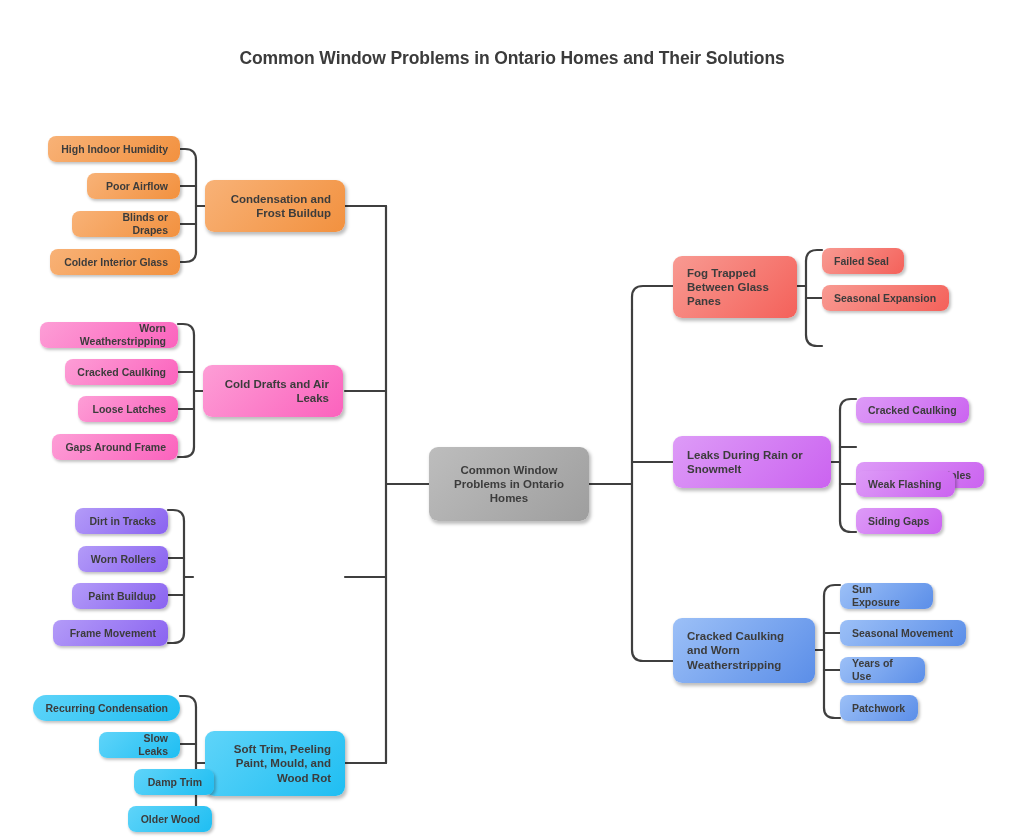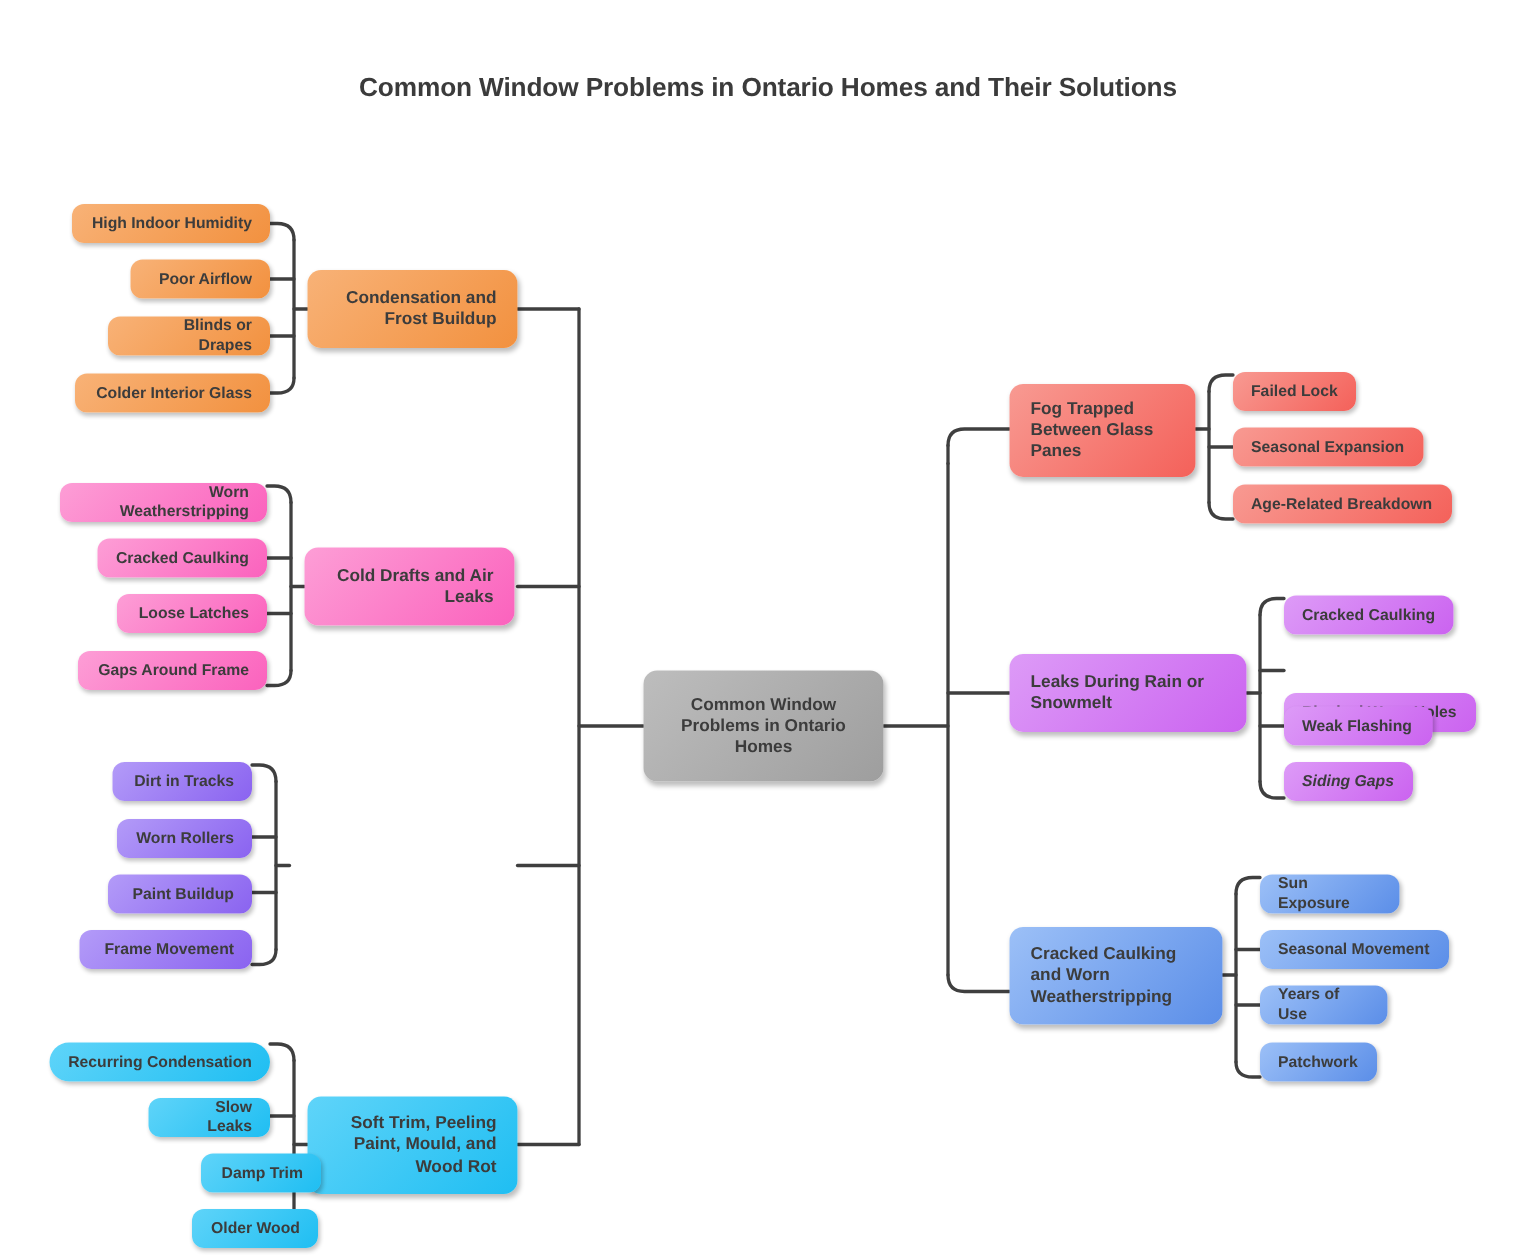--- a/index.html
+++ b/index.html
@@ -229,42 +229,39 @@
     <span>Damp Trim</span>
   </div>
   <div class="node leaf left c-cyan" style="left:96px; top:806px; width:84px; height:26px;margin-left:32px;">
     <span>Older Wood</span>
   </div>
 
   <div class="node branch right c-red" style="left:673px; top:256px; width:124px; height:62px;">
     <span>Fog Trapped Between Glass Panes</span>
   </div>
   <div class="node leaf right c-red" style="left:822px; top:248px; width:82px; height:26px;">
-    <span>Failed Lock</span>
+    <span>Failed Seal</span>
   </div>
   <div class="node leaf right c-red" style="left:822px; top:285px; width:127px; height:26px;">
     <span>Seasonal Expansion</span>
   </div>
-  <div class="node leaf right c-red" style="left:822px; top:323px; width:146px; height:26px;">
-    <span>Age-Related Breakdown</span>
-  </div>
 
   <div class="node branch right c-orchid" style="left:673px; top:436px; width:158px; height:52px;">
     <span>Leaks During Rain or Snowmelt</span>
   </div>
   <div class="node leaf right c-orchid" style="left:856px; top:397px; width:113px; height:26px;">
     <span>Cracked Caulking</span>
   </div>
   <div class="node leaf right c-orchid" style="left:856px; top:434px; width:128px; height:26px;margin-top:28px;">
     <span>Blocked Weep Holes</span>
   </div>
   <div class="node leaf right c-orchid" style="left:856px; top:471px; width:99px; height:26px;">
     <span>Weak Flashing</span>
   </div>
-  <div class="node leaf right c-orchid" style="left:856px; top:508px; width:86px; height:26px;font-style:italic;">
+  <div class="node leaf right c-orchid" style="left:856px; top:508px; width:86px; height:26px;">
     <span>Siding Gaps</span>
   </div>
 
   <div class="node branch right c-blue" style="left:673px; top:618px; width:142px; height:65px;">
     <span>Cracked Caulking and Worn Weatherstripping</span>
   </div>
   <div class="node leaf right c-blue" style="left:840px; top:583px; width:93px; height:26px;">
     <span>Sun Exposure</span>
   </div>
   <div class="node leaf right c-blue" style="left:840px; top:620px; width:126px; height:26px;">

